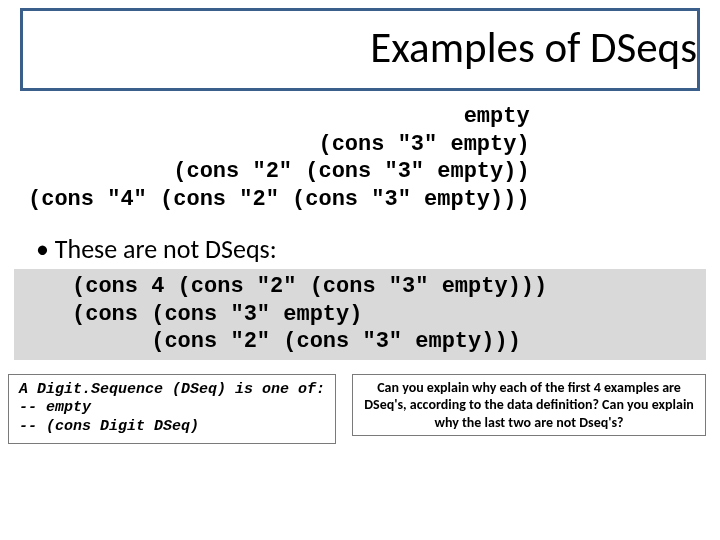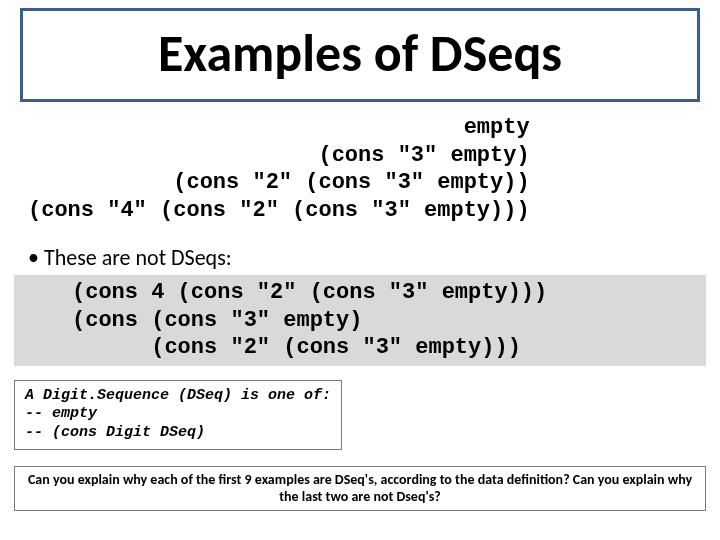--- a/index.html
+++ b/index.html
@@ -11,61 +11,61 @@
     position: relative;
     overflow: hidden;
   }
   .title-box {
     border: 3px solid #3a5f8a;
     margin: 8px 20px 12px 20px;
     padding: 10px 0 14px 0;
     text-align: center;
   }
   .title-box h1 {
-    font-size: 52px;
-    font-weight: 700;
+    font-size: 43px;
+    font-weight: 400;
     color: #000;
+    text-align: right;
   }
   .code-block-1 {
     font-family: "Courier New", monospace;
     font-size: 22px;
     font-weight: bold;
     color: #000;
     white-space: pre;
     line-height: 1.25;
     padding-left: 28px;
     margin-bottom: 20px;
   }
   .bullet-line {
-    font-size: 22px;
+    font-size: 26px;
     color: #000;
-    padding-left: 28px;
+    padding-left: 36px;
     margin-bottom: 4px;
     margin-top: 10px;
   }
   .bullet-line::before {
     content: "• ";
   }
   .code-block-2 {
     background: #d9d9d9;
     font-family: "Courier New", monospace;
     font-size: 22px;
     font-weight: bold;
     color: #000;
     white-space: pre;
     line-height: 1.25;
     padding: 4px 0 4px 58px;
     margin: 0 14px 0 14px;
   }
   .bottom-row {
     display: flex;
     gap: 16px;
-    padding: 14px 14px 0 14px;
+    padding: 14px 14px 0 8px;
     align-items: flex-start;
-    flex-direction: column;
   }
   .def-box {
     border: 1.5px solid #7a7a7a;
     font-family: "Courier New", monospace;
     font-size: 15px;
     font-weight: bold;
     font-style: italic;
     white-space: pre;
     padding: 6px 10px;
     line-height: 1.25;
@@ -97,16 +97,16 @@
 
 <div class="code-block-2">(cons 4 (cons "2" (cons "3" empty)))
 (cons (cons "3" empty)
       (cons "2" (cons "3" empty)))</div>
 
 <div class="bottom-row">
   <div class="def-box">A Digit.Sequence (DSeq) is one of:
 -- empty
 -- (cons Digit DSeq)</div>
   <div class="question-box">
-    <span>Can you explain why each of the first 9 examples are DSeq's, according to the data definition?
+    <span>Can you explain why each of the first 4 examples are DSeq's, according to the data definition?
 Can you explain why the last two are not Dseq's?</span>
   </div>
 </div>
 
 </body></html>

